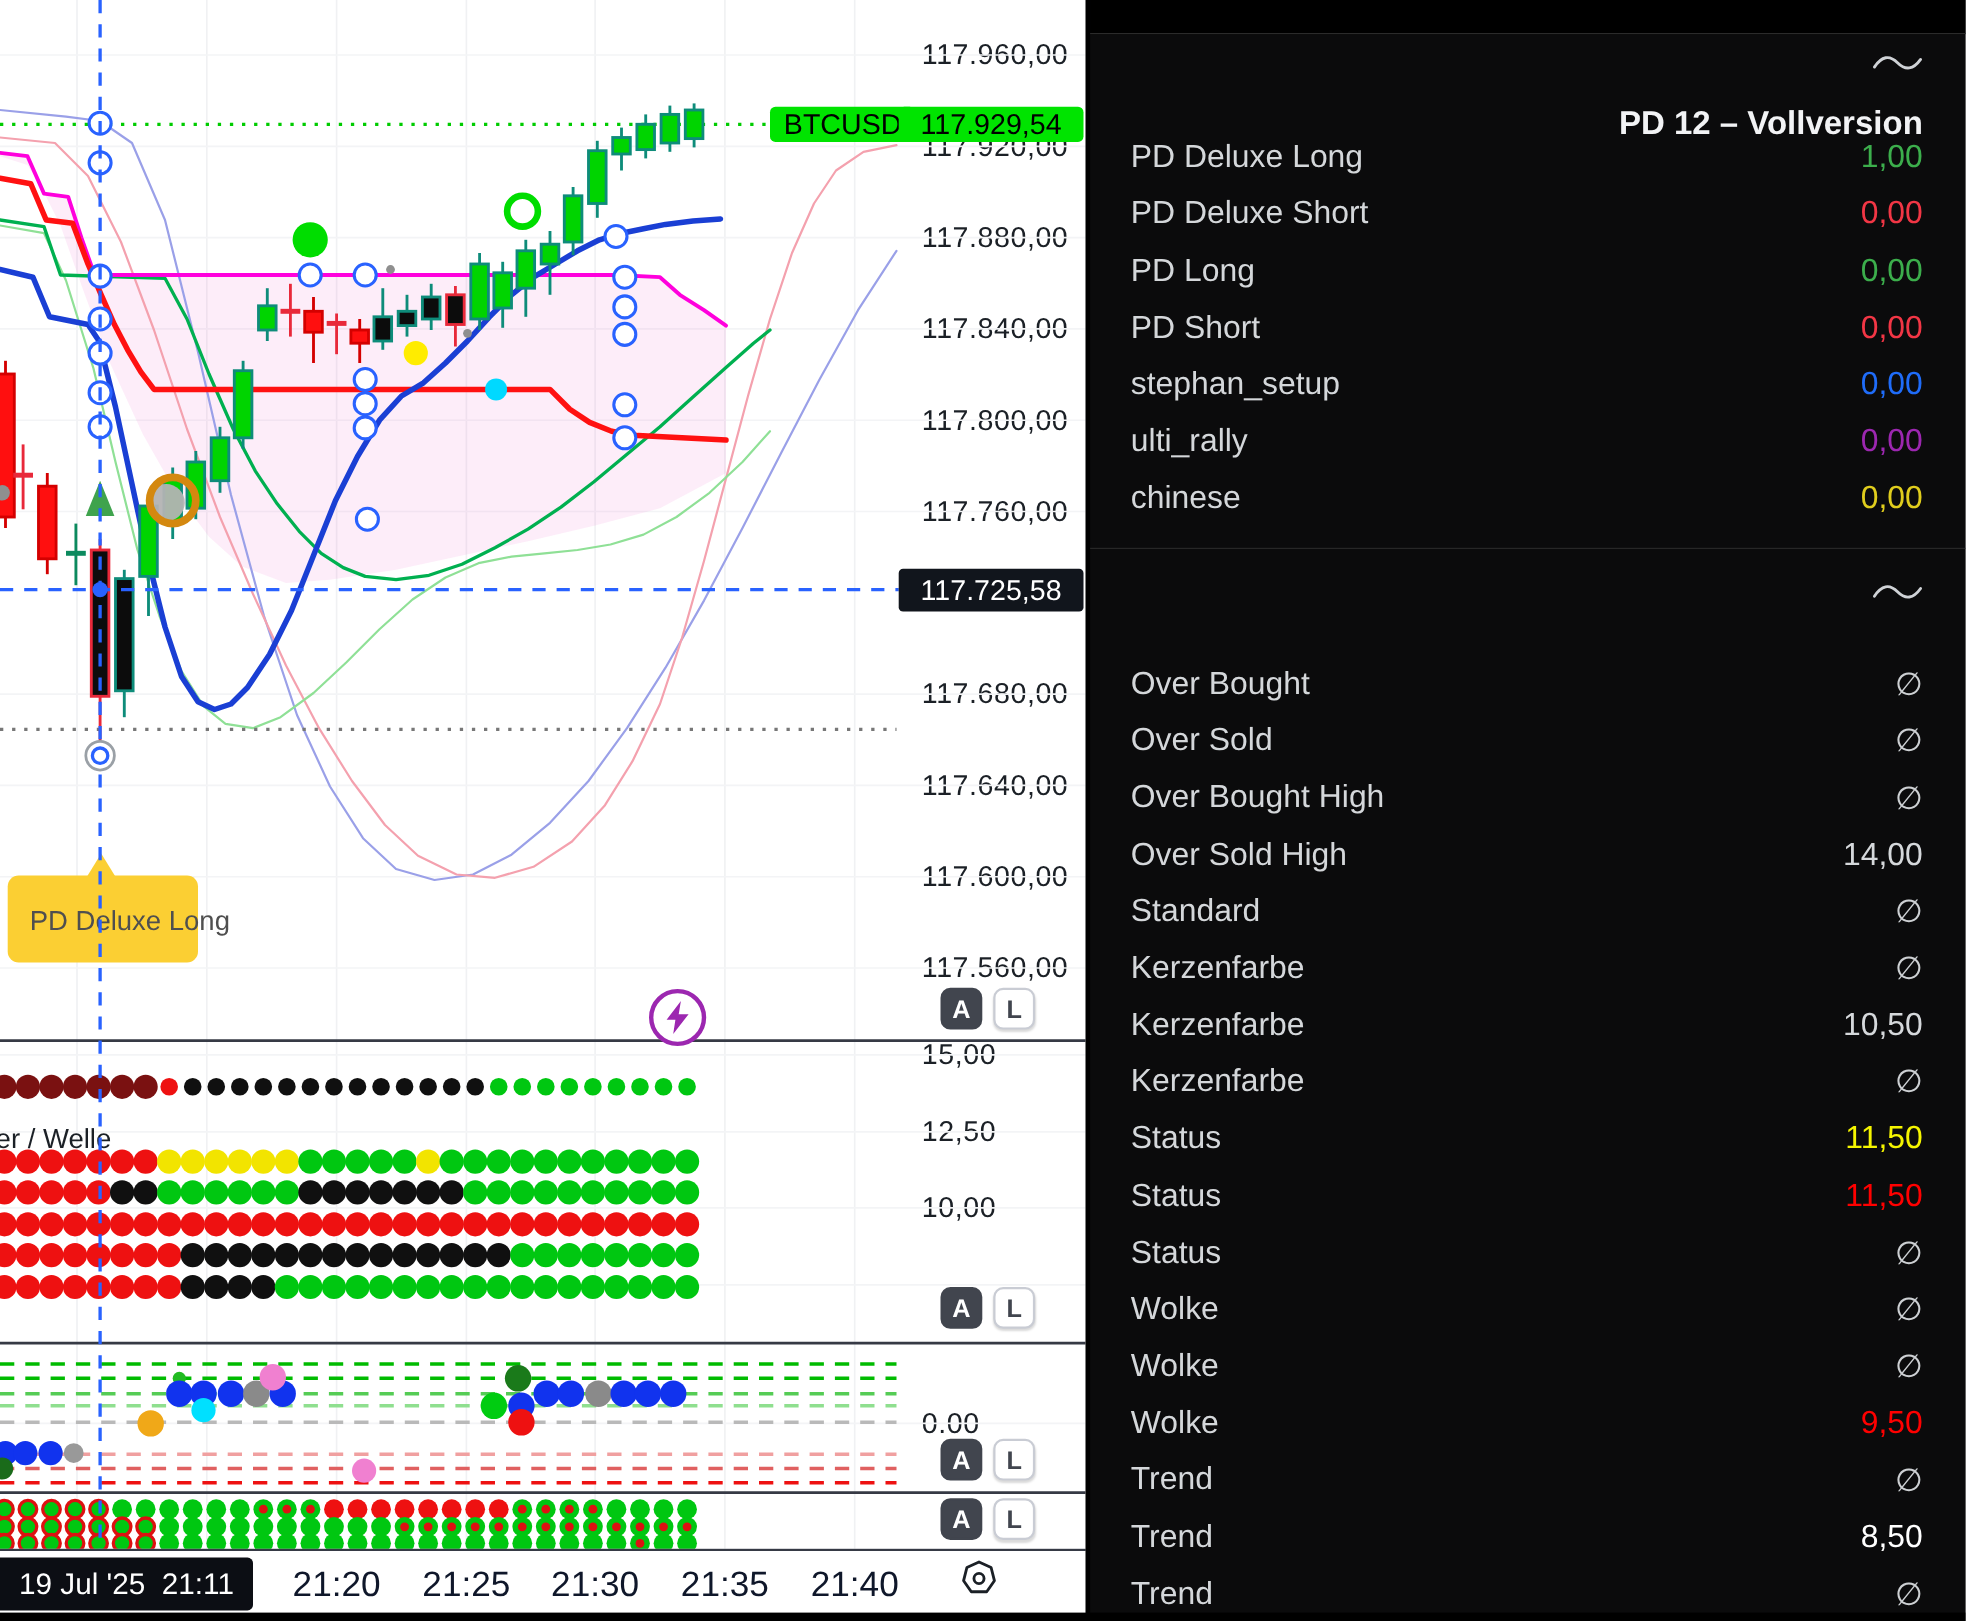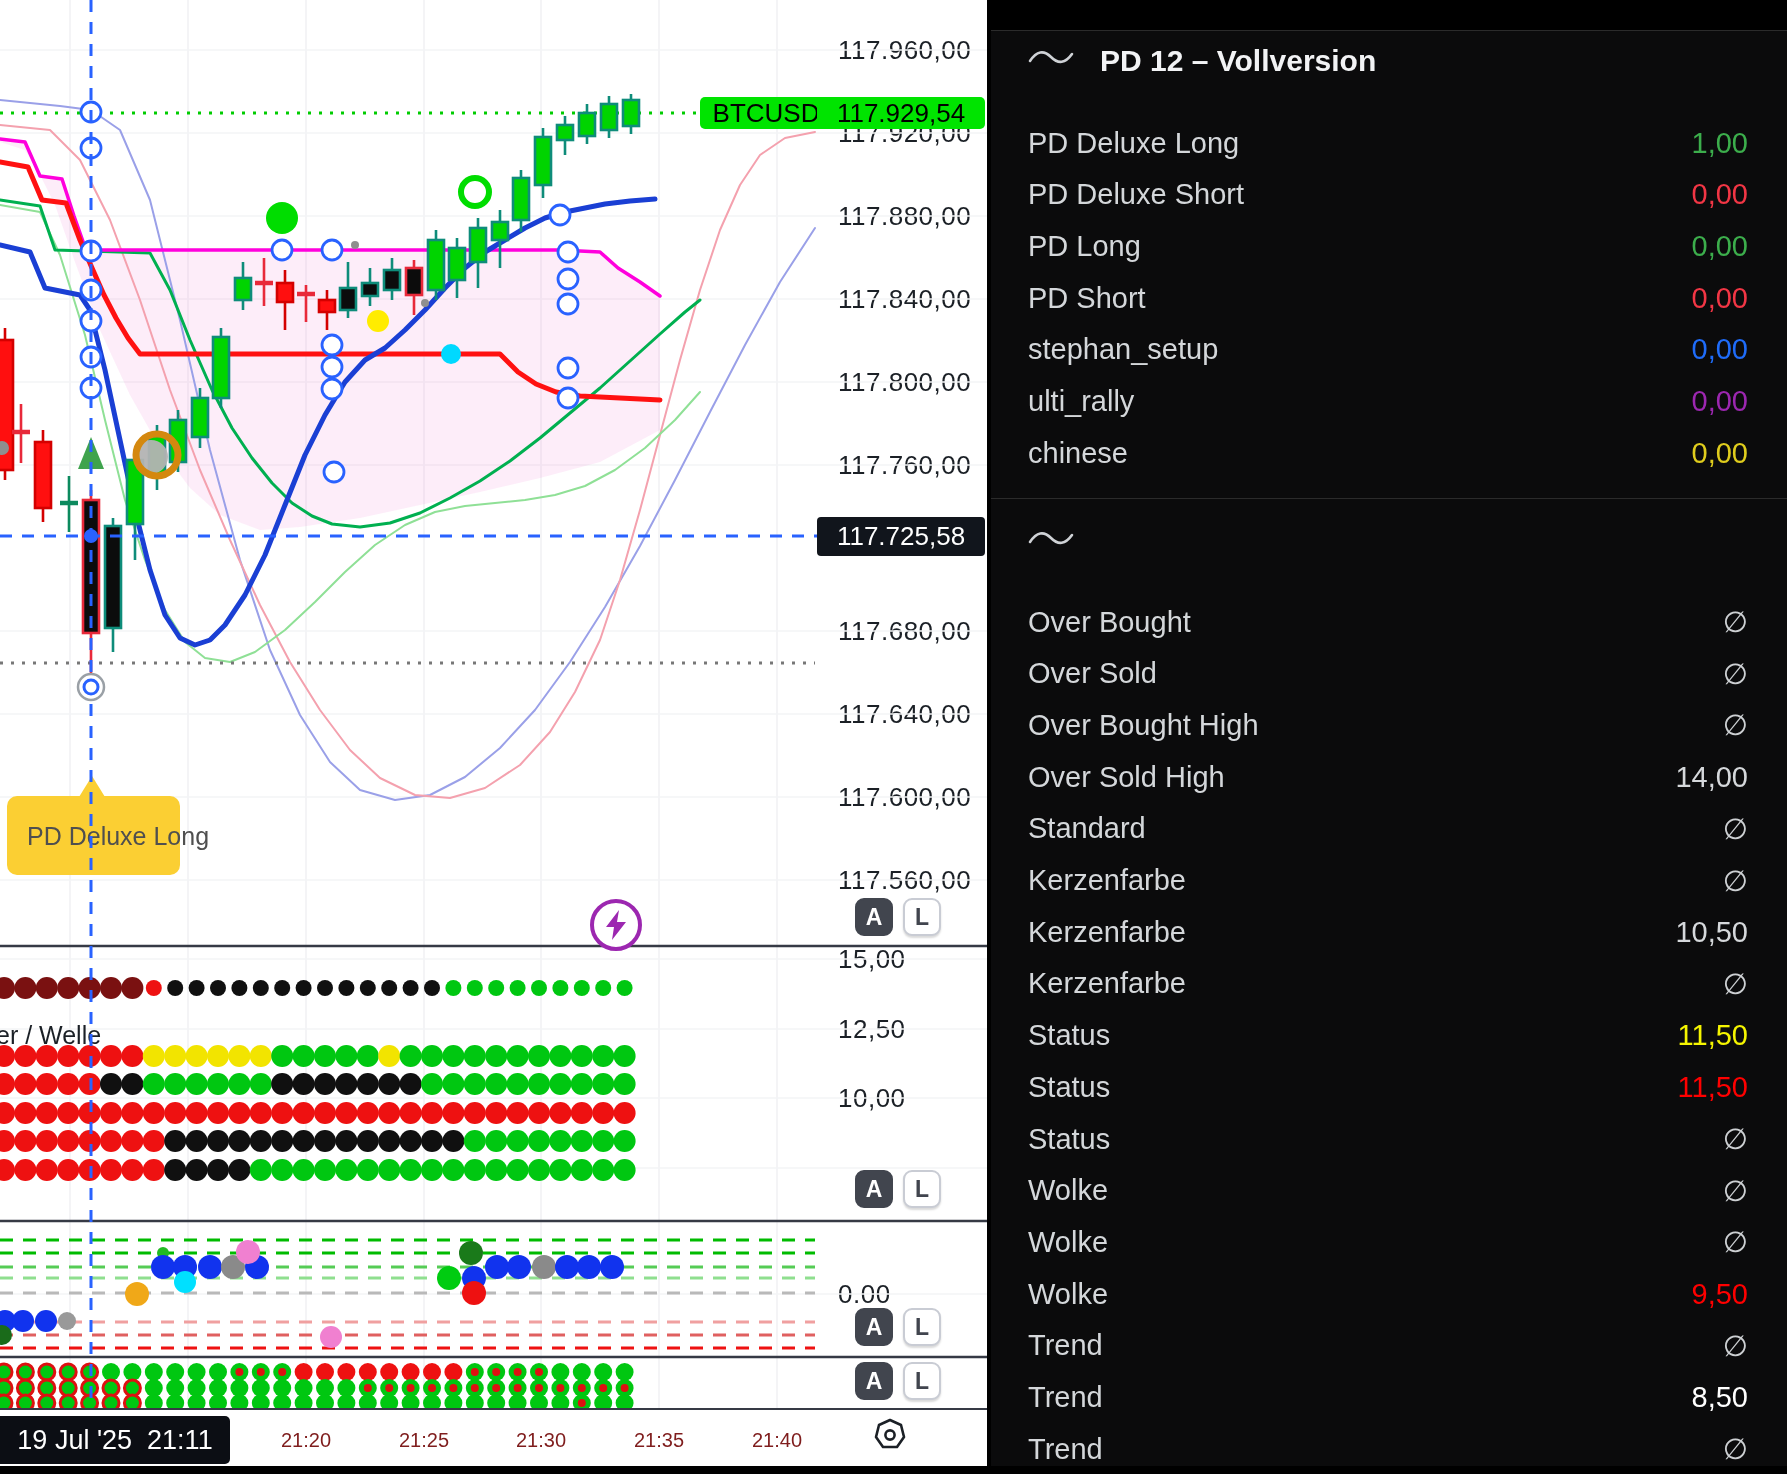--- a/index.html
+++ b/index.html
@@ -21,29 +21,29 @@
   .btn-a{background:#41454e;color:#fff;border:2px solid #41454e;}
   .btn-l{background:#fff;color:#41454e;border:2px solid #c9ccd4;box-shadow:0 2px 2px rgba(0,0,0,0.15);}
   #lightning-btn{position:absolute;left:590px;top:899px;width:52px;height:52px;border-radius:50%;
       border:4px solid #9c27b0;background:#fff;z-index:5;display:flex;align-items:center;justify-content:center;box-sizing:border-box;}
   
   #time-axis{position:absolute;left:0;top:1408px;width:987px;height:66px;background:#fff;
              border-top:2px solid #363a45;z-index:3;}
   #time-badge{position:absolute;left:0;top:6px;width:230px;height:48px;background:#0c0e14;color:#fff;
               border-radius:0 5px 5px 0;display:flex;align-items:center;justify-content:center;
               font-size:27px;z-index:4;white-space:pre;}
-  .time-label{position:absolute;top:30px;transform:translate(-50%,-50%);font-size:20px;color:#7f1d1d;}
+  .time-label{position:absolute;top:30px;transform:translate(-50%,-50%);font-size:32px;color:#0f172a;}
   #gear-icon{position:absolute;left:870px;top:1414px;z-index:5;}
   #bottom-bar{position:absolute;left:0;top:1466px;width:1787px;height:8px;background:#000;z-index:9;}
   
   #side-panel{position:absolute;left:987px;top:0;width:800px;height:1474px;background:#0b0b0c;
               border-left:4px solid #000;box-sizing:border-box;z-index:6;color:#d4d7da;}
   #panel-topbar{position:absolute;left:0;top:0;width:100%;height:30px;background:#000;border-bottom:1px solid #2b2b2b;}
-  .panel-header{position:absolute;left:37px;right:39px;height:52px;display:flex;align-items:flex-start;
-                gap:26px;font-size:30px;font-weight:bold;color:#f2f3f5;}
+  .panel-header{position:absolute;left:37px;right:39px;height:52px;display:flex;align-items:flex-end;
+                gap:26px;font-size:30px;font-weight:bold;color:#f2f3f5;flex-direction:column;}
   #pd-header{top:44px;}
   #croc-header{top:525px;}
   #group-separator{position:absolute;left:0;top:498px;width:100%;height:0;border-top:1px solid #2b2b2b;}
   .panel-row{position:absolute;left:37px;right:39px;height:52px;display:flex;align-items:center;
              justify-content:space-between;font-size:29px;}
   .panel-row .v{font-size:29px;}
   .wave-icon{flex:0 0 auto;display:block;}
 </style>
 </head>
 <body>

